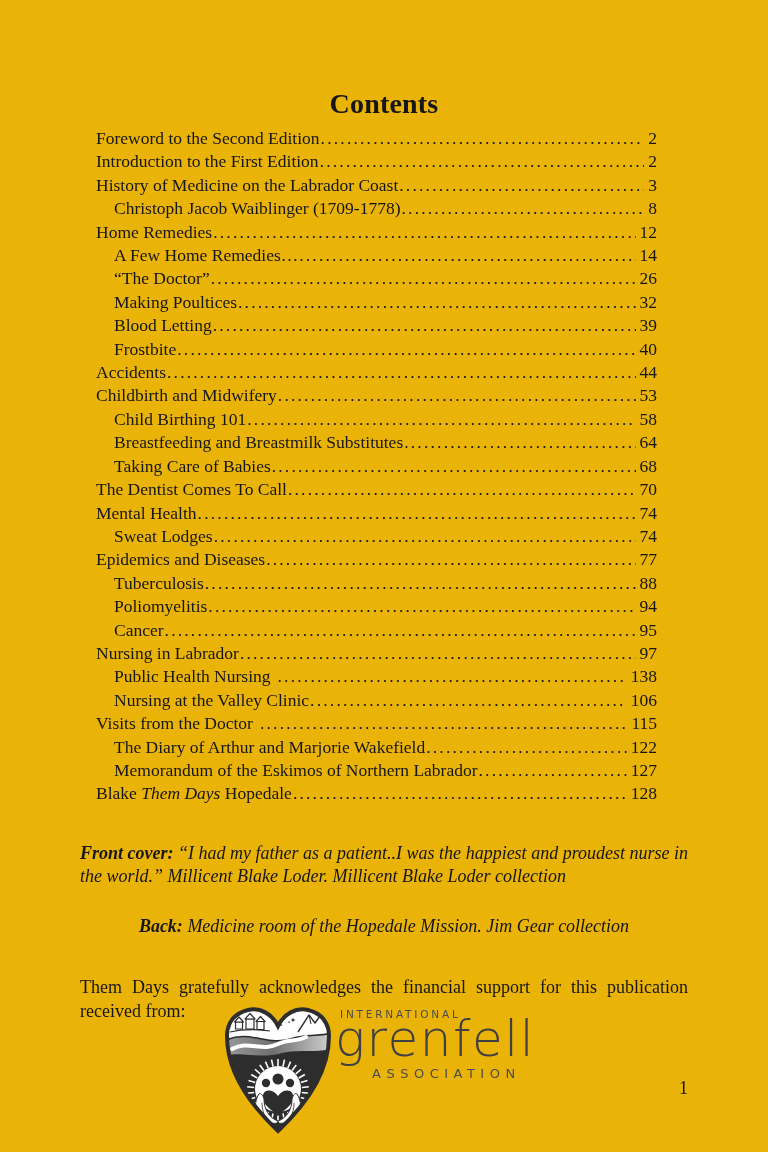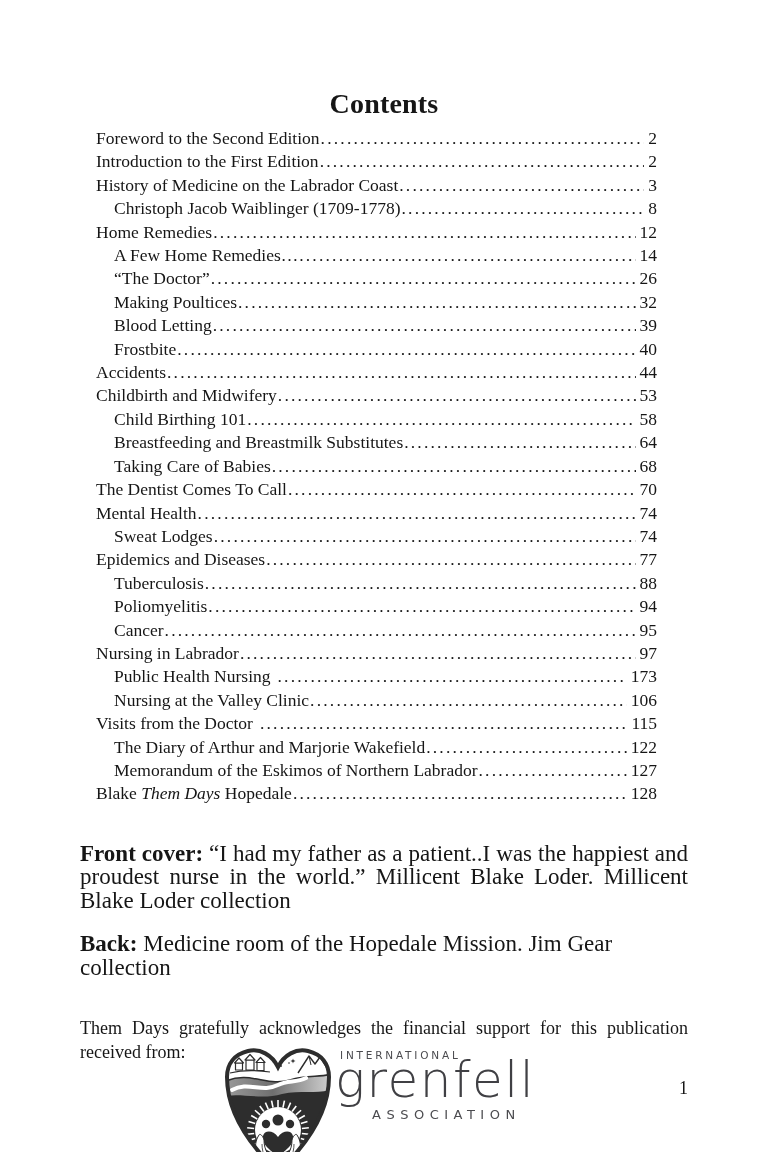--- a/index.html
+++ b/index.html
@@ -1,20 +1,20 @@
 <!DOCTYPE html>
 <html><head>
 <meta charset="utf-8">
 <style>
   html,body{margin:0;padding:0;background:#e8e8e8;}
   .page{
     position:relative;
     width:768px;height:1152px;
     margin:0 auto;
-    background:#ffffff;
+    background:#eab308;
     box-sizing:border-box;
     padding:0 80px;
     font-family:"Liberation Serif", serif;
     color:#161616;
     overflow:hidden;
   }
   h1.doc-title{
     margin:88px 0 0 0;
     text-align:center;
     font-size:28px;
@@ -43,25 +43,26 @@
   .toc-leader::after{
     content:"..........................................................................................................................................................................";
     letter-spacing:2.2px;
   }
   .toc-page{ flex:0 0 auto; padding-left:3px; }
   em{ font-style:italic; }
 
   .credits{ margin:36px 0 0 0; }
   .credit{
     margin:0;
-    font-size:23px;
+    font-size:18px;
     line-height:23.5px;
     text-align:justify;
-  }
-  .credit + .credit{ margin-top:20px; text-align:left; }
+    font-style:italic;
+  }
+  .credit + .credit{ margin-top:26px; text-align:center; }
   .credit b{ font-weight:bold; }
 
   .ack{
     position:relative;
     margin-top:38px;
     height:164px;
   }
   .ack p{
     margin:0;
     font-size:18px;
@@ -219,21 +220,21 @@
         <span class="toc-page">95</span>
       </div>
     <div class="toc-row">
         <span class="toc-title">Nursing in Labrador</span>
         <span class="toc-leader"></span>
         <span class="toc-page">97</span>
       </div>
     <div class="toc-row sub">
         <span class="toc-title sp">Public Health Nursing</span>
         <span class="toc-leader"></span>
-        <span class="toc-page">173</span>
+        <span class="toc-page">138</span>
       </div>
     <div class="toc-row sub">
         <span class="toc-title">Nursing at the Valley Clinic</span>
         <span class="toc-leader"></span>
         <span class="toc-page">106</span>
       </div>
     <div class="toc-row">
         <span class="toc-title sp">Visits from the Doctor</span>
         <span class="toc-leader"></span>
         <span class="toc-page">115</span>

